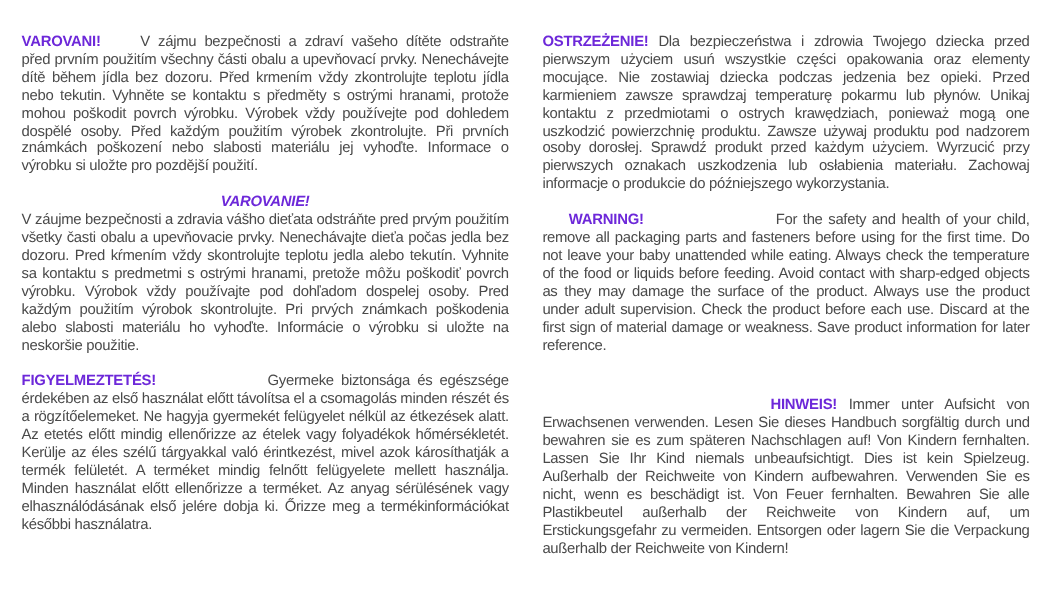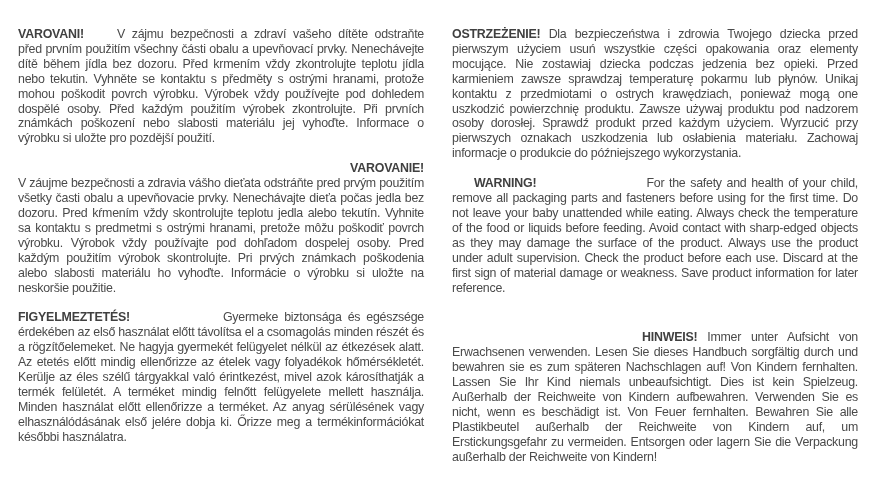--- a/index.html
+++ b/index.html
@@ -29,24 +29,24 @@
   .para {
     margin: 0 0 15px 0;
     font-size: 12.4px;
     line-height: 14.9px;
     letter-spacing: -0.25px;
     text-align: justify;
     color: #4a4a4a;
   }
   .h {
     font-weight: bold;
-    color: #404040;
+    color: #6d28d9;
     letter-spacing: -0.2px;
   }
-  .h.block { display: block; text-align: right; }
+  .h.block { display: block; text-align: center; font-style: italic; }
   .gap-cs { margin-right: 33px; }
   .gap-hu { margin-right: 93px; }
   .gap-en { margin-right: 110px; margin-left: 22px; }
   .indent-de { text-indent: 190px; }
   .para.de-margin { margin-top: 35px; }
 </style>
 </head>
 <body>
 
 <div class="page">

